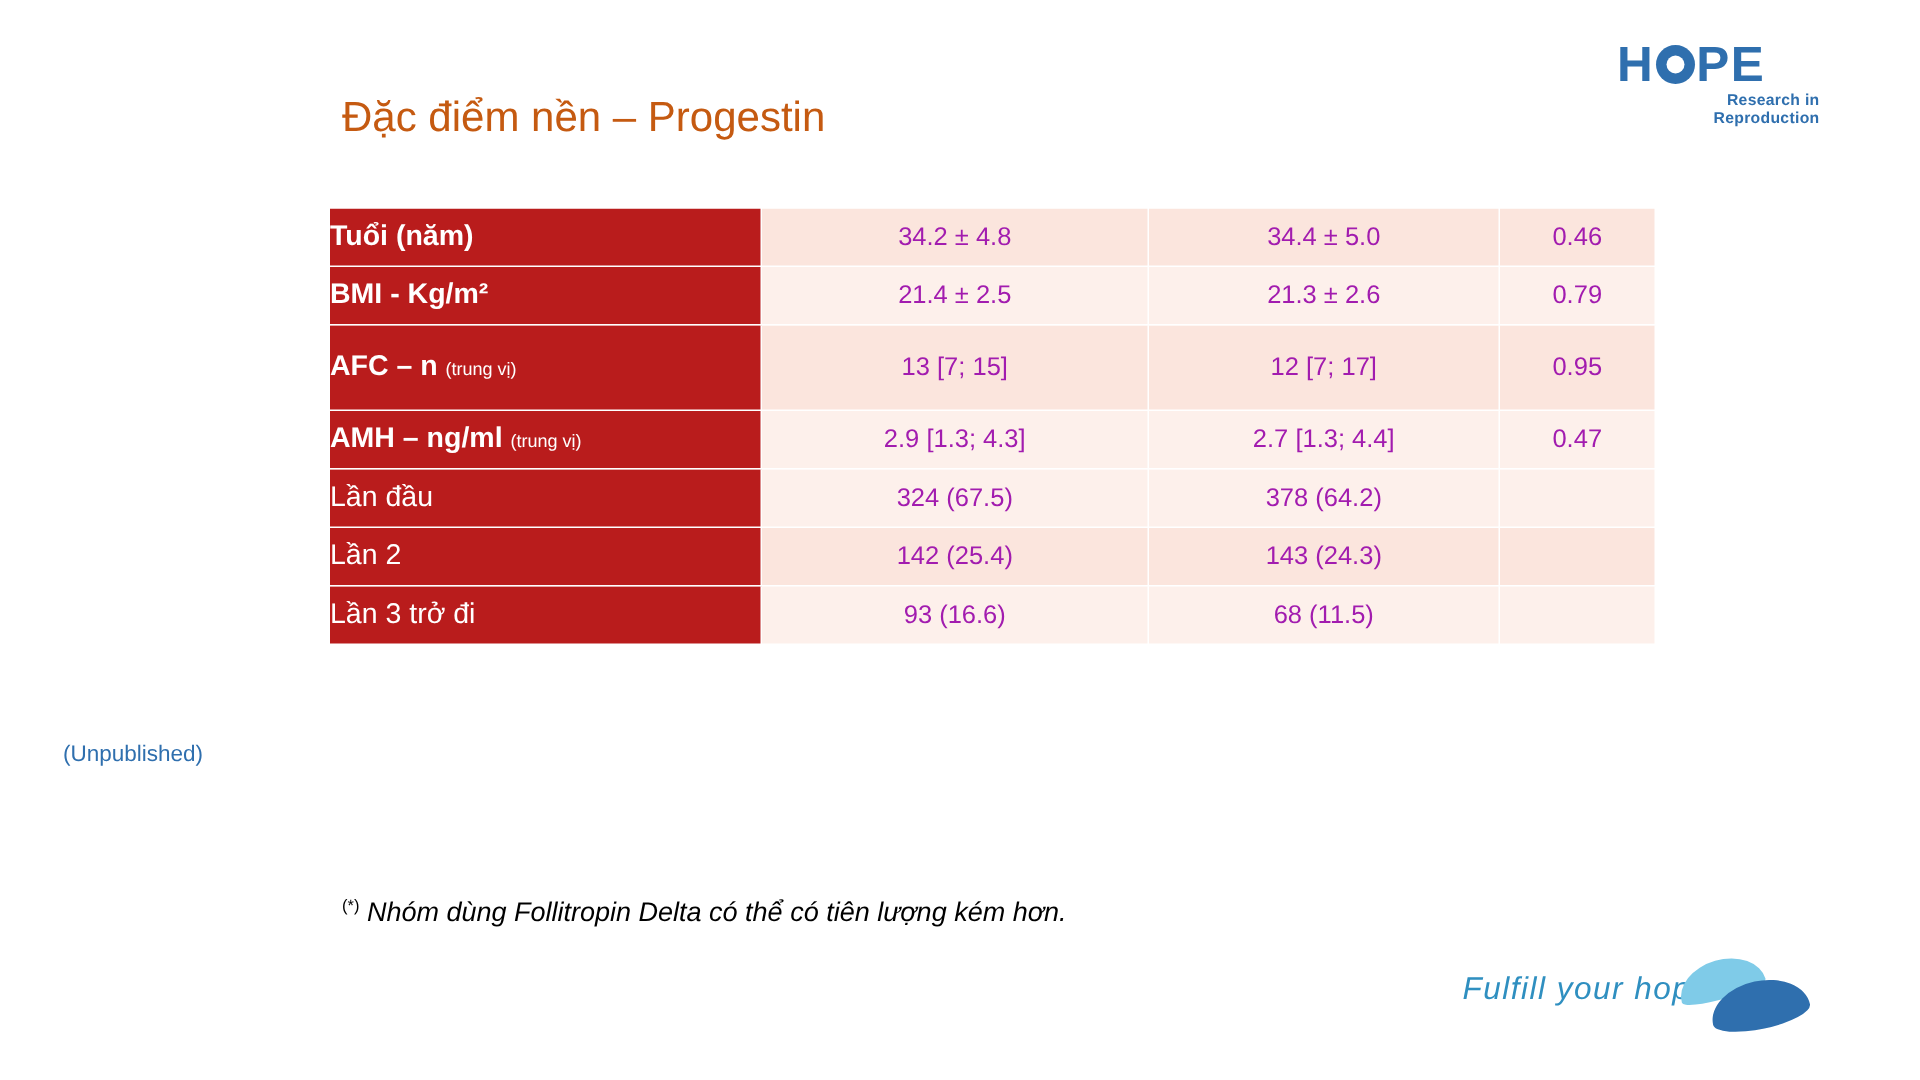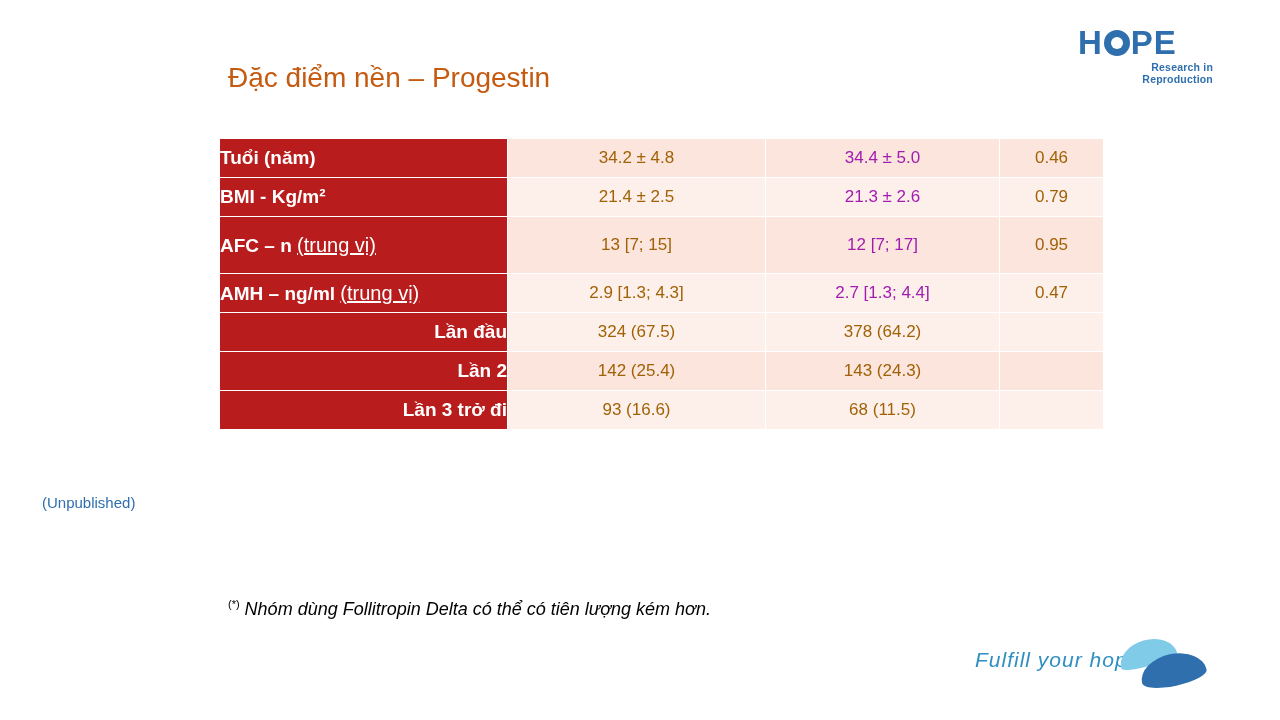--- a/index.html
+++ b/index.html
@@ -114,34 +114,33 @@
 
   .rowlabel {
     background: #b91c1c;
     color: #ffffff;
     padding-left: 14px;
     font-size: 19px;
     height: 38px;
   }
   .rowlabel.bold { font-weight: bold; }
   .rowlabel.center {
-    text-align: right;
+    text-align: left;
     padding-left: 0;
-    font-weight: bold;
+    font-weight: normal;
   }
   .rowlabel .small {
     font-weight: normal;
-    font-size: 20px;
-    text-decoration: underline;
+    font-size: 12px;
   }
   .cell {
     background: #fbe5dd;
     text-align: center;
     font-size: 17px;
-    color: #a16207;
+    color: #a21caf;
     height: 38px;
   }
   .cell.alt { background: #fdf0eb; }
   .cell.blue { color: #a21caf; }
   .cell.blueval { color: #3a36d6; }
   .sup {
     font-size: 11px;
     vertical-align: super;
   }
   .tall { height: 56px; }

